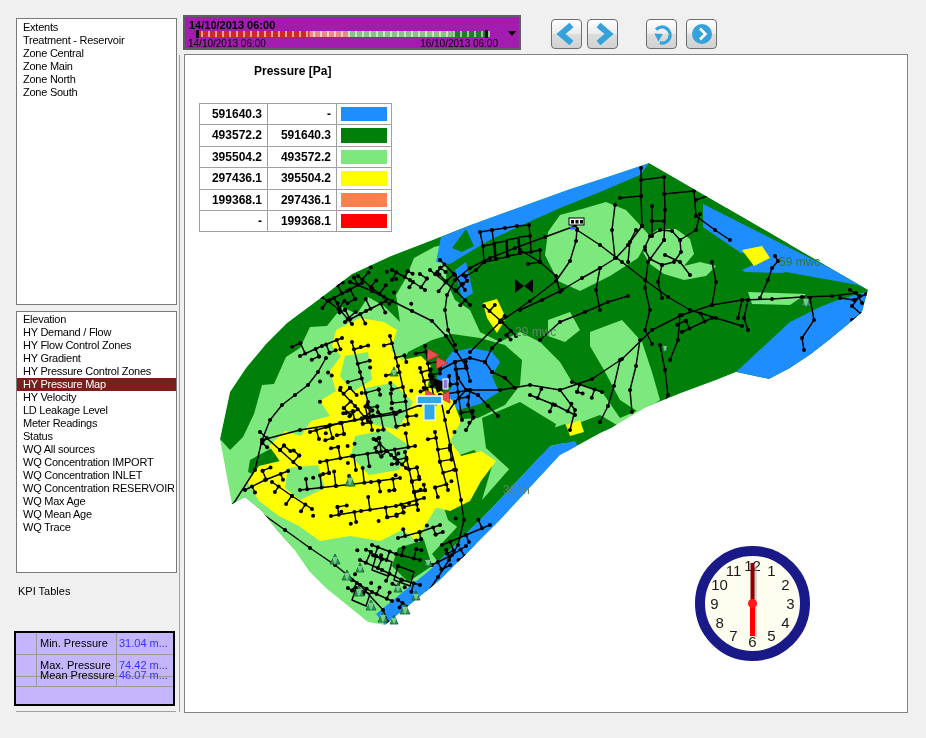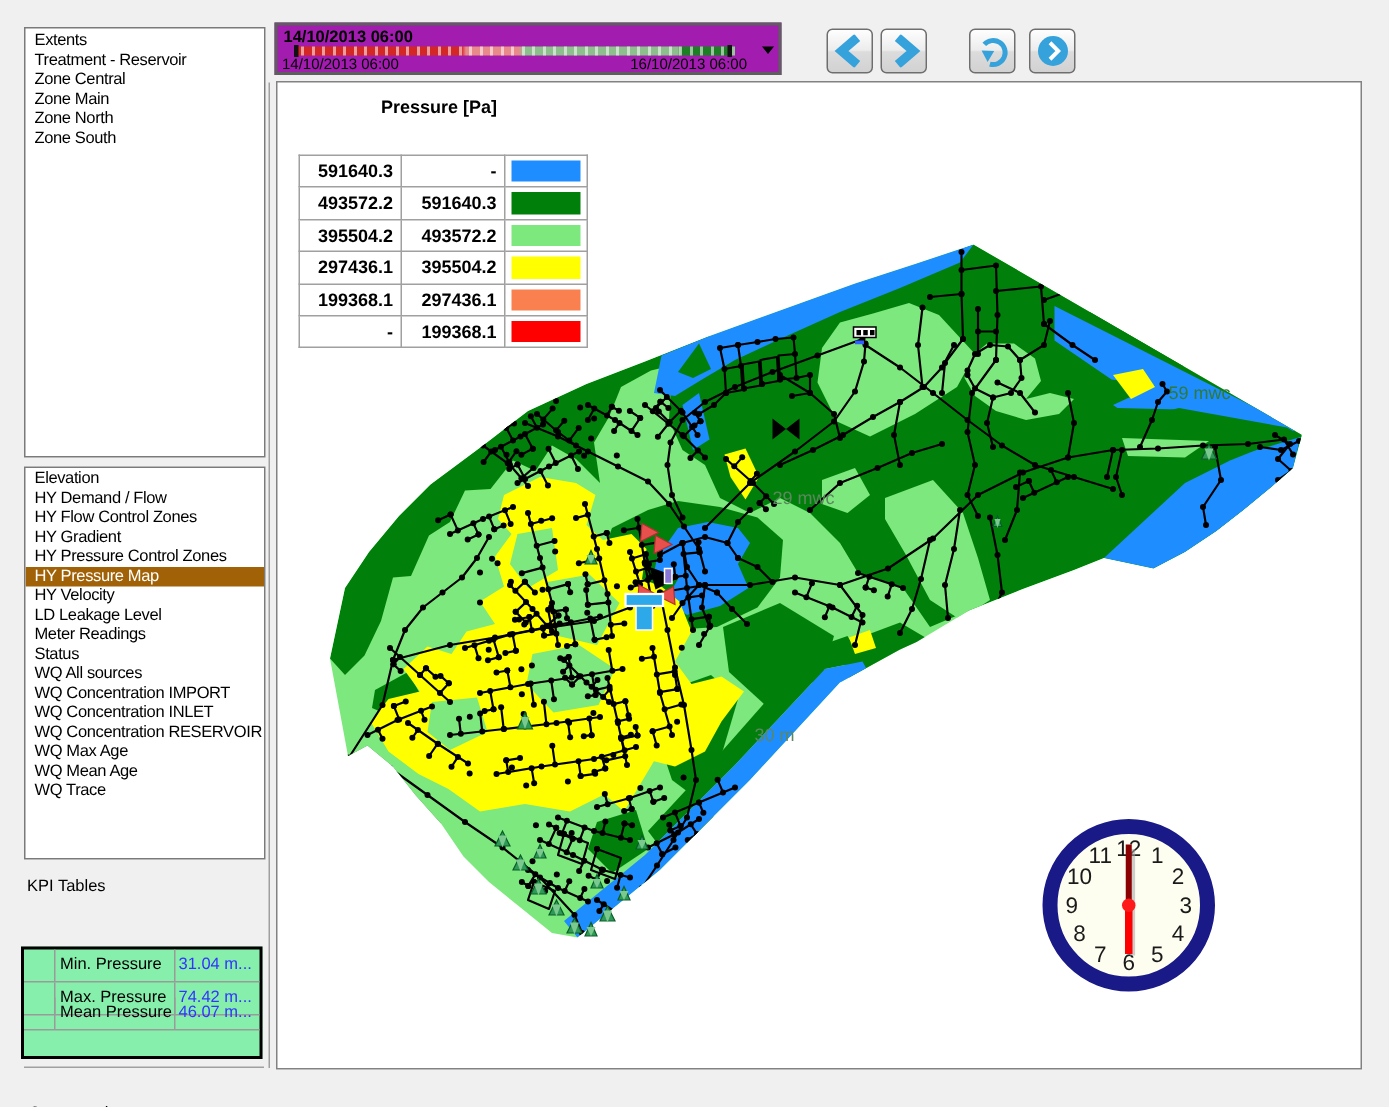--- a/index.html
+++ b/index.html
@@ -3,21 +3,21 @@
 <meta charset="utf-8">
 <style>
 * { margin:0; padding:0; box-sizing:border-box; }
 html,body { width:926px; height:738px; background:#f0f0f0;
   font-family:"Liberation Sans", sans-serif; overflow:hidden; }
 #stage { position:relative; width:926px; height:738px; }
 .abs { position:absolute; }
 .listbox { background:#fff; border:1px solid #7a7a7a; font-size:11px; color:#000;
   padding-top:2px; overflow:hidden; }
 .listbox div { height:13px; line-height:13px; padding-left:6px; white-space:nowrap; letter-spacing:-0.25px; }
-.listbox div.sel { background:#a16207; color:#fff; }
+.listbox div.sel { background:#7f1d1d; color:#fff; }
 
 #timeline { left:183px; top:15px; width:338px; height:35px; background:#a21caf;
   border:2px solid #5e5e5e; }
 #tl-date { position:absolute; left:4px; top:2px; font-size:11px; font-weight:bold; }
 #tl-bar { position:absolute; left:11px; top:14px; width:294px; height:6px;
   background:linear-gradient(90deg,#d32726 0%,#d32726 38%,#e98a8a 39%,#e98a8a 51%,
     #8cbf8b 52%,#8cbf8b 87%,#1d7f24 88%,#1d7f24 100%); }
 #tl-bar:after { content:""; position:absolute; inset:0;
   background:repeating-linear-gradient(90deg, rgba(255,255,255,0) 0 5px,
     rgba(255,255,255,.55) 5px 7px); }
@@ -32,21 +32,21 @@
   background:linear-gradient(#fefefe, #ececec 48%, #dcdcdc 52%, #d2d2d2);
   display:flex; align-items:center; justify-content:center; }
 
 #combo { left:15px; top:604px; width:159px; height:21px; background:#fff;
   border:1px solid #8a9aa8; font-size:11px; }
 #combo span { position:absolute; left:4px; top:3px; }
 #combo .ca { position:absolute; right:6px; top:8px; width:0; height:0;
   border-left:4px solid transparent; border-right:4px solid transparent;
   border-top:4px solid #000; }
 
-#kpi { left:14px; top:631px; width:161px; height:75px; background:#86efac;
+#kpi { left:14px; top:631px; width:161px; height:75px; background:#c4b5fd;
   border:2px solid #000; }
 #kpi .row { position:absolute; left:0; width:100%; height:22px;
   border-bottom:1px solid #9a9a9a; }
 #kpi .c0 { position:absolute; left:0; top:0; bottom:0; width:21px;
   border-right:1px solid #9a9a9a; }
 #kpi .c1 { position:absolute; left:24px; top:4px; font-size:11px; color:#000; }
 #kpi .c2 { position:absolute; left:103px; top:4px; font-size:11px; color:#3333ff; }
 #kpi .vline { position:absolute; left:100px; top:0; bottom:0; width:1px; background:#9a9a9a; }
 
 #map { left:184px; top:54px; width:724px; height:659px; background:#fff;

